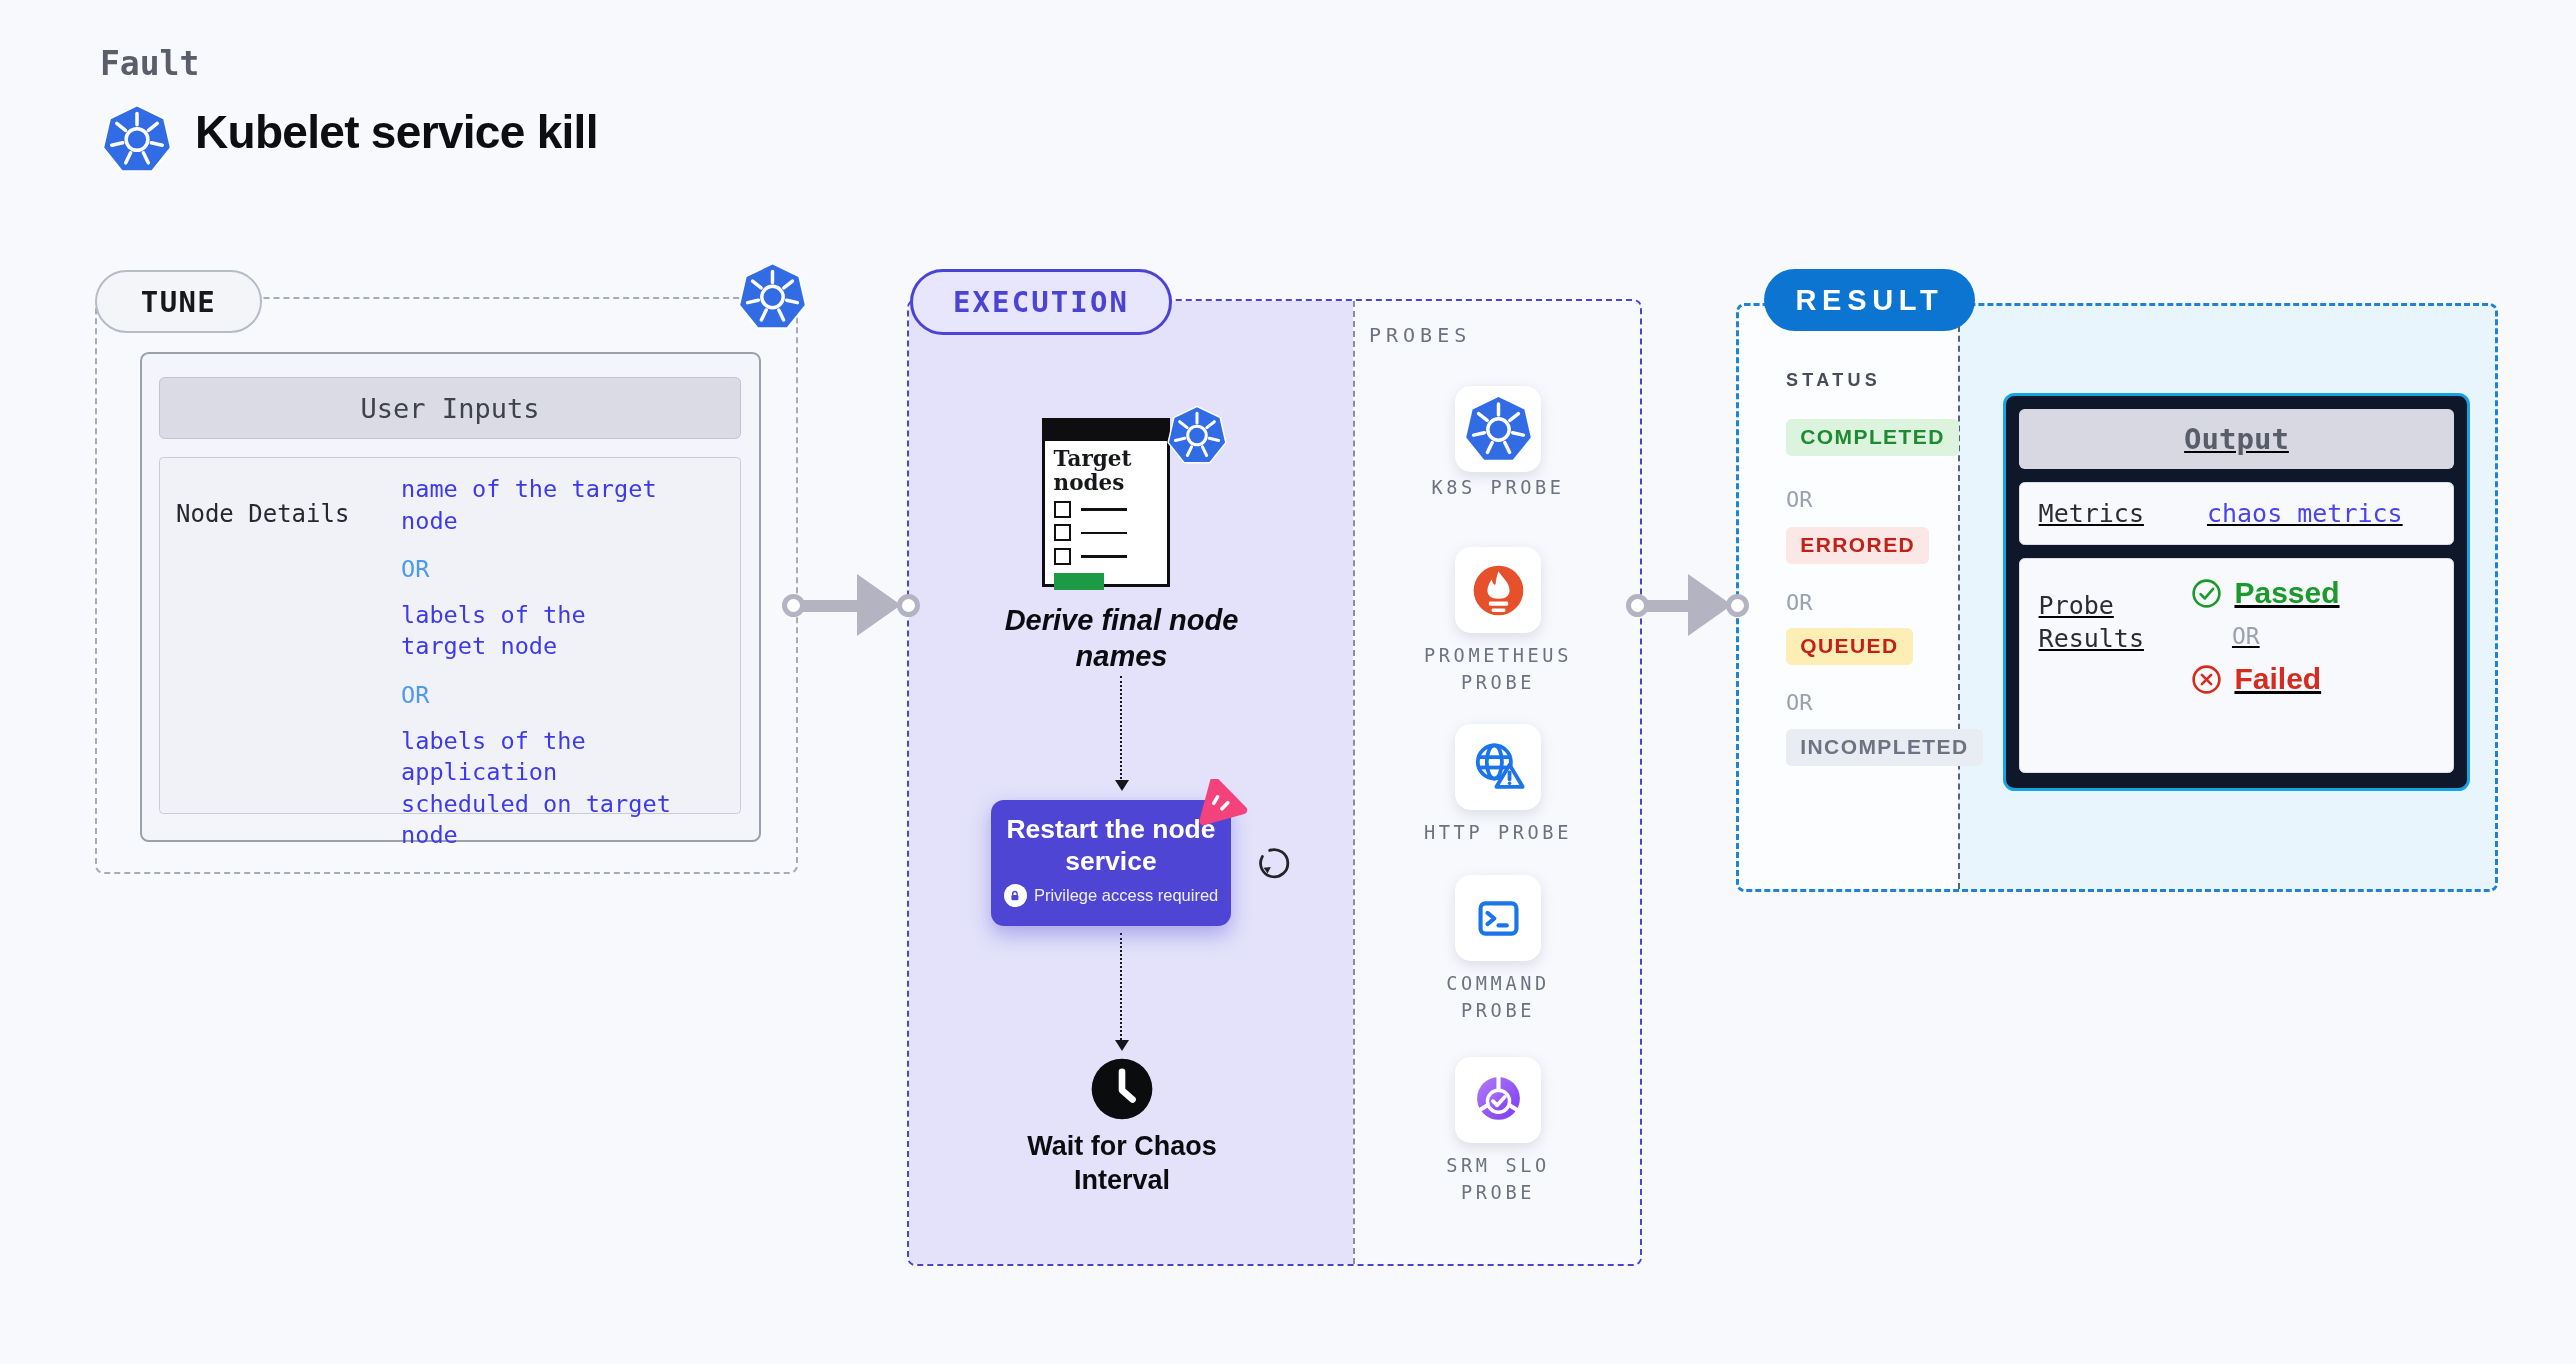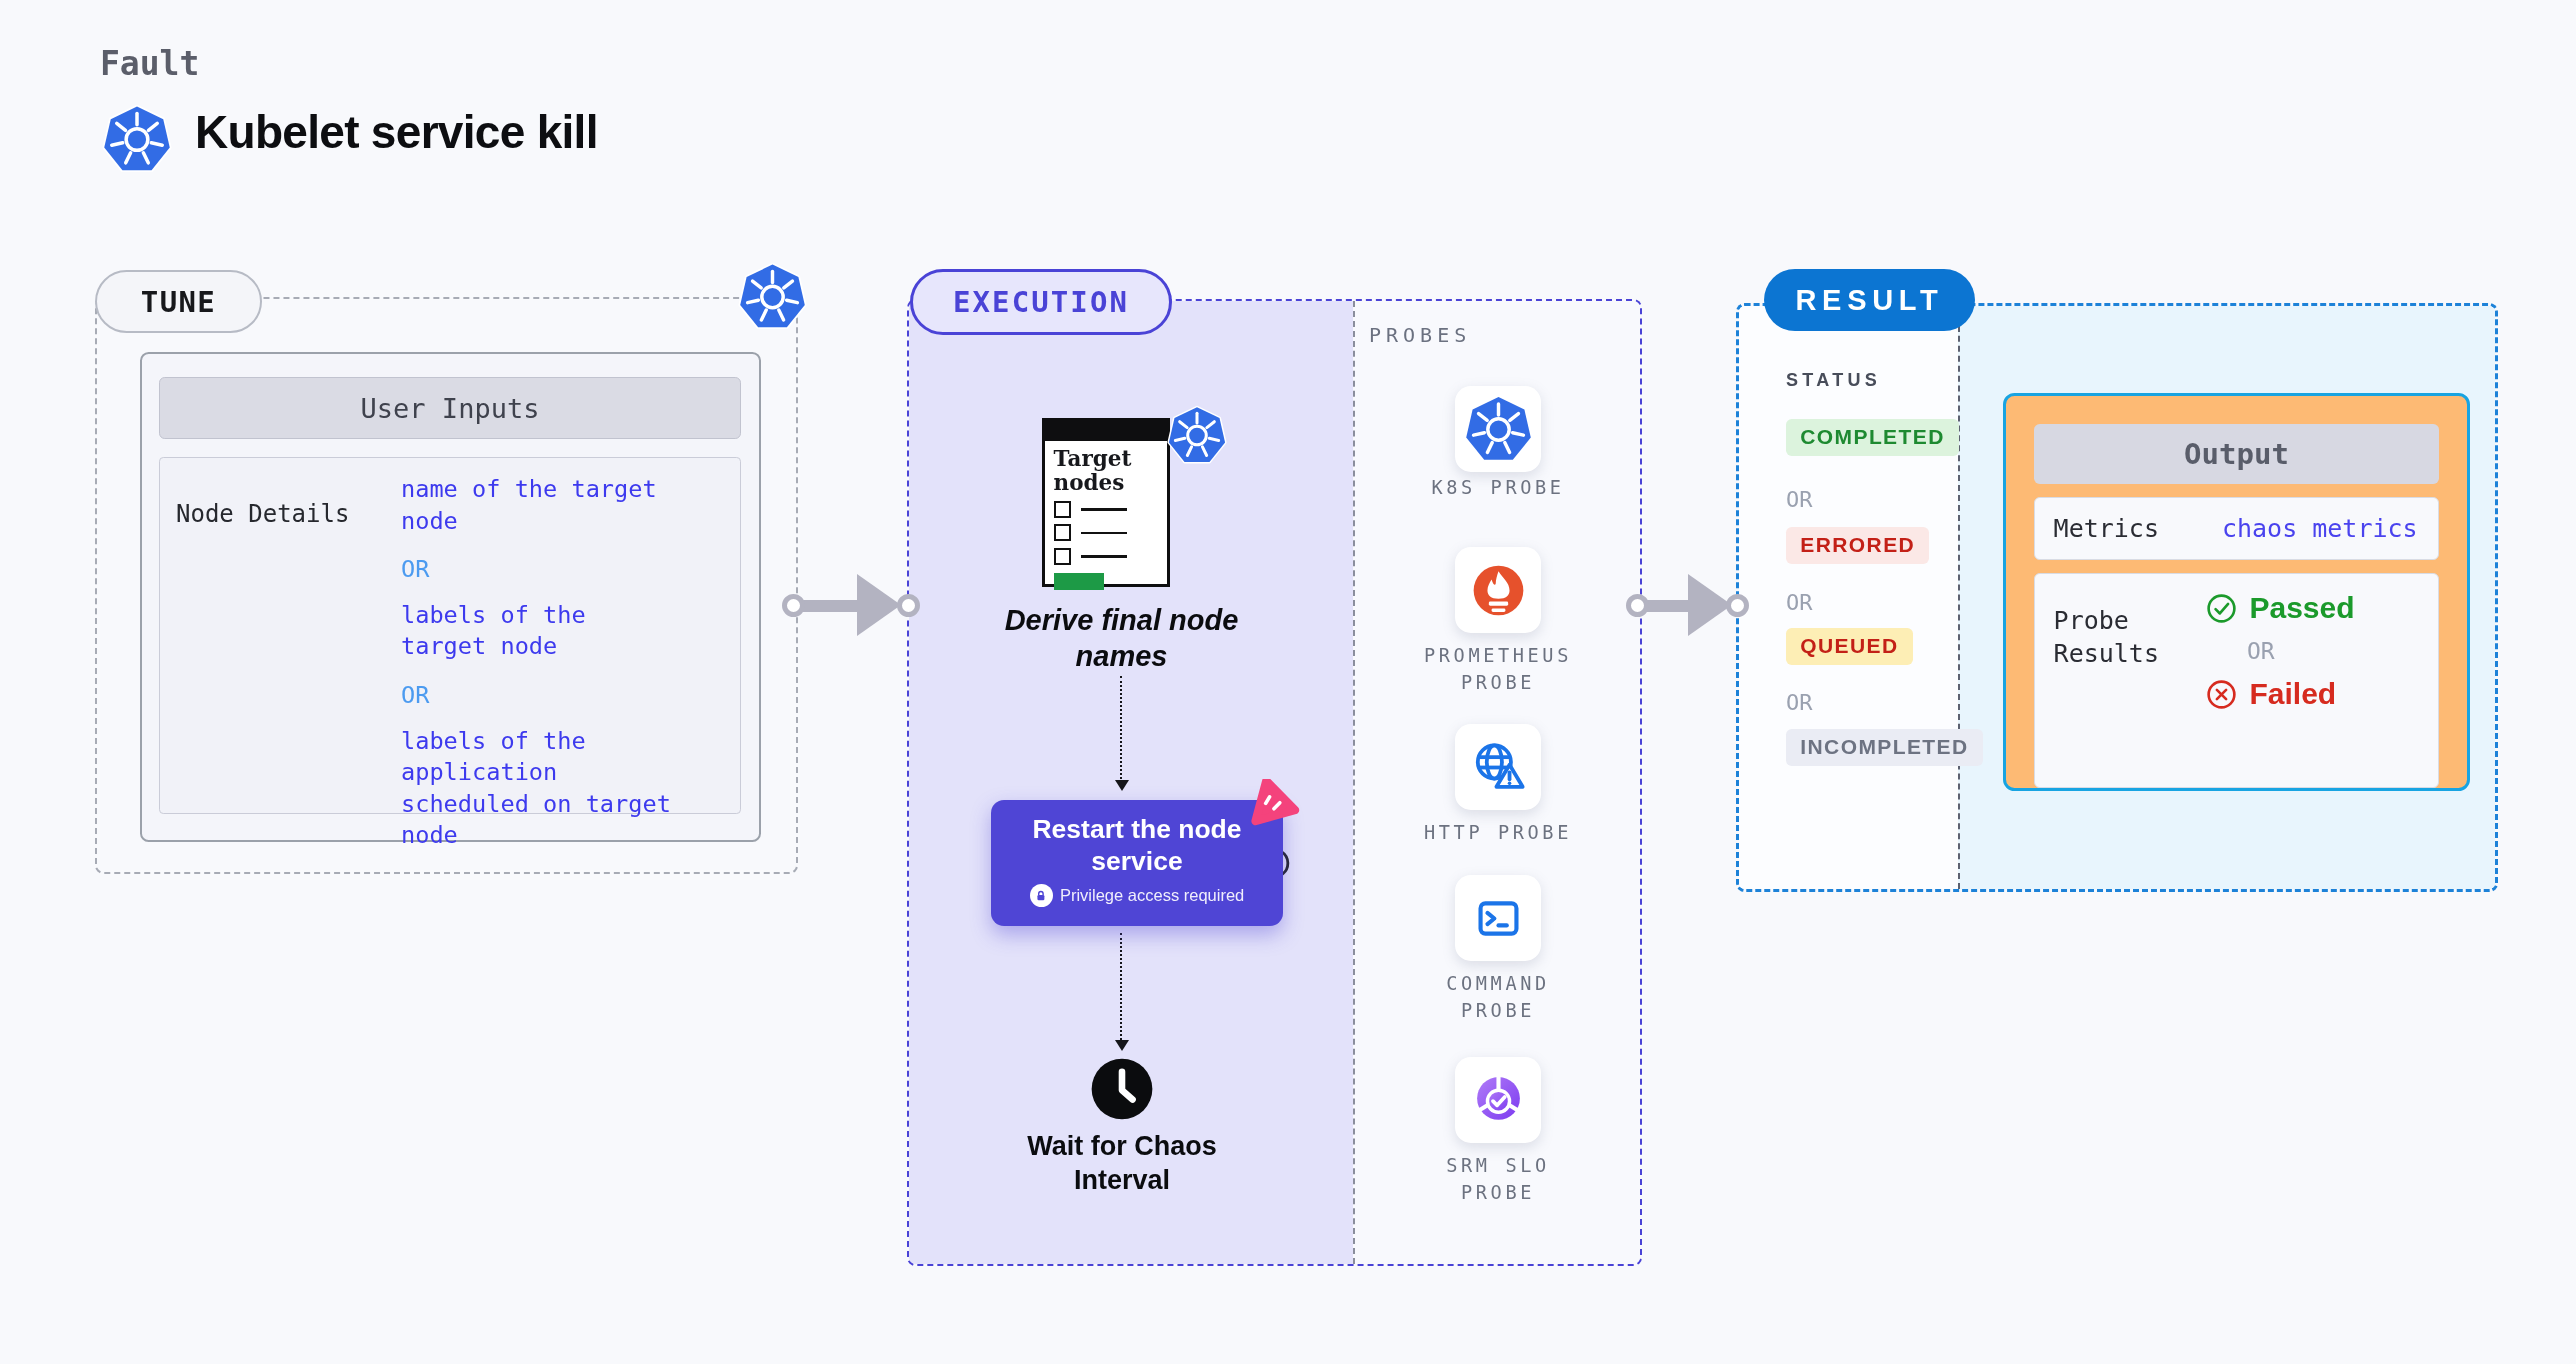--- a/index.html
+++ b/index.html
@@ -67,21 +67,21 @@
   .tn-check{width:13px;height:13px;border:2.1px solid #111;}
   .tn-line{width:46px;height:2.9px;background:#111;margin-left:10px;}
   .tn-green{width:50px;height:17px;background:#1d9a46;margin-top:8.6px;}
 
   .derive{position:absolute;left:69px;top:301px;width:287px;text-align:center;font-weight:bold;
         font-size:29px;line-height:36px;color:#0b0c0f;white-space:pre-line;font-style:italic;}
   .dotted{position:absolute;border-left:2.9px dotted #15161a;width:0;}
   .dot-head{position:absolute;width:0;height:0;border-left:7.2px solid transparent;
         border-right:7.2px solid transparent;border-top:11.5px solid #15161a;}
 
-  .fault-card{position:absolute;left:82px;top:499px;width:292px;height:126px;background:#4f45d5;
+  .fault-card{position:absolute;left:82px;top:499px;width:240px;height:126px;background:#4f45d5;
         border-radius:13px;box-shadow:0 8.6px 20px rgba(79,69,213,.38);z-index:5;}
   .fault-card .t{margin-top:14.3px;text-align:center;color:#fff;font-weight:bold;font-size:26.5px;
         line-height:31.5px;white-space:pre-line;}
   .fault-priv{margin-top:7.2px;display:flex;align-items:center;justify-content:center;gap:7.2px;}
   .lock-circle{width:23px;height:23px;background:#fff;border-radius:50%;display:flex;
         align-items:center;justify-content:center;}
   .fault-priv span{color:#f0eefc;font-size:16.5px;}
   .chaos-badge{position:absolute;right:-18.6px;top:-21.5px;width:52px;height:52px;}
   .refresh{position:absolute;left:345px;top:542px;width:40px;height:40px;}
 
@@ -105,22 +105,22 @@
   .status-label{position:absolute;left:47px;top:64px;font-weight:bold;font-size:18px;
         letter-spacing:4.3px;color:#484d5a;}
   .badge{position:absolute;left:47px;display:inline-block;padding:6.4px 14.3px;border-radius:5.7px;
         font-weight:bold;font-size:21px;letter-spacing:1.4px;white-space:nowrap;}
   .badge.b-green{background:#dcf3dd;color:#1e8a31;}
   .badge.b-red{background:#fbe8e6;color:#c32017;}
   .badge.b-yellow{background:#fdeeb5;color:#c32017;}
   .badge.b-gray{background:#eaecf4;color:#6d7382;}
   .res-or{position:absolute;left:47px;font-family:"DejaVu Sans Mono",monospace;font-size:22px;color:#9aa1b0;}
 
-  .output-box{position:absolute;left:264px;top:87px;width:467px;height:398px;background:#fdba74;
-        border:3.6px solid #18a4e2;border-radius:11.5px;box-sizing:border-box;padding:28px;}
+  .output-box{position:absolute;left:264px;top:87px;width:467px;height:398px;background:#0f172a;
+        border:3.6px solid #18a4e2;border-radius:11.5px;box-sizing:border-box;padding:13px;text-decoration:underline;}
   .output-header{height:60px;background:#d7d8e2;border-radius:5.7px;display:flex;align-items:center;
         justify-content:center;font-family:"DejaVu Sans Mono",monospace;font-weight:bold;
         font-size:29px;color:#595d6a;margin-bottom:13px;}
   .o-row{border:1.4px solid #d9dce4;border-radius:5.7px;background:#f8f9fc;box-sizing:border-box;}
   .o-metrics{height:63px;display:flex;align-items:center;padding:0 18.6px;margin-bottom:13px;}
   .o-metrics .lab{font-family:"DejaVu Sans Mono",monospace;font-size:25px;color:#2a2c33;}
   .o-metrics .val{font-family:"DejaVu Sans Mono",monospace;font-size:25px;color:#4a43ee;margin-left:63px;}
   .o-probe{height:215px;display:flex;padding:17px 18.6px;}
   .o-probe .lab{font-family:"DejaVu Sans Mono",monospace;font-size:25px;line-height:33px;color:#2a2c33;
         white-space:pre-line;margin-top:13px;}

